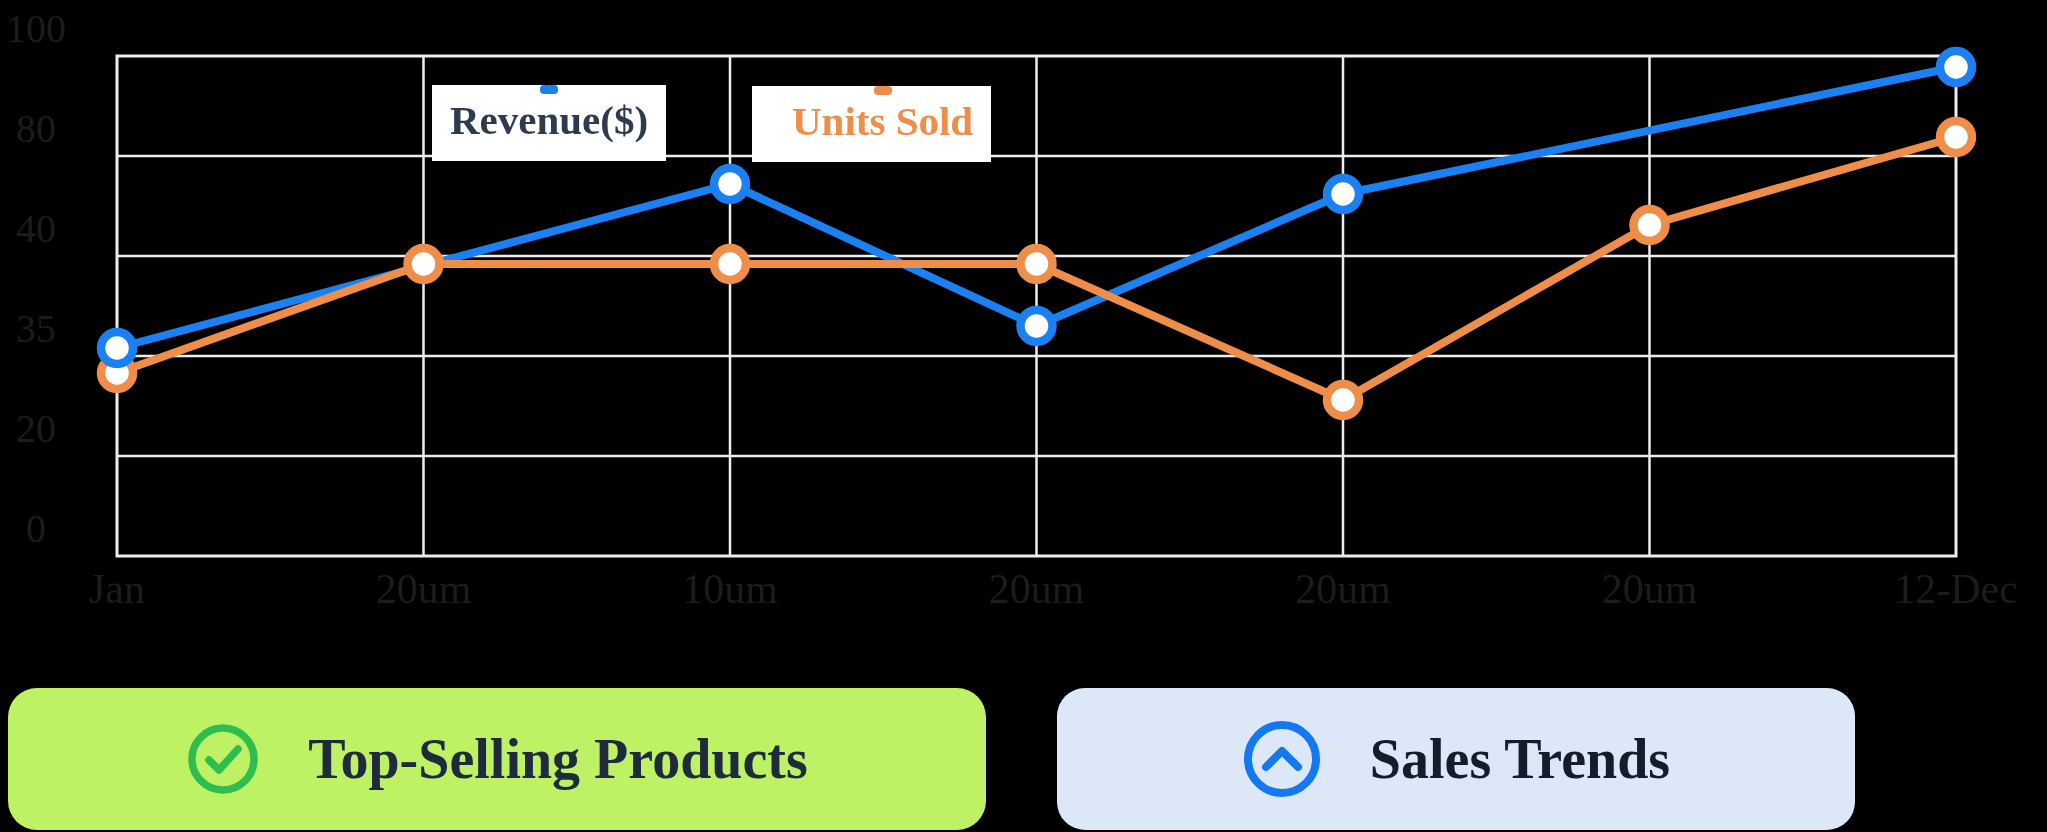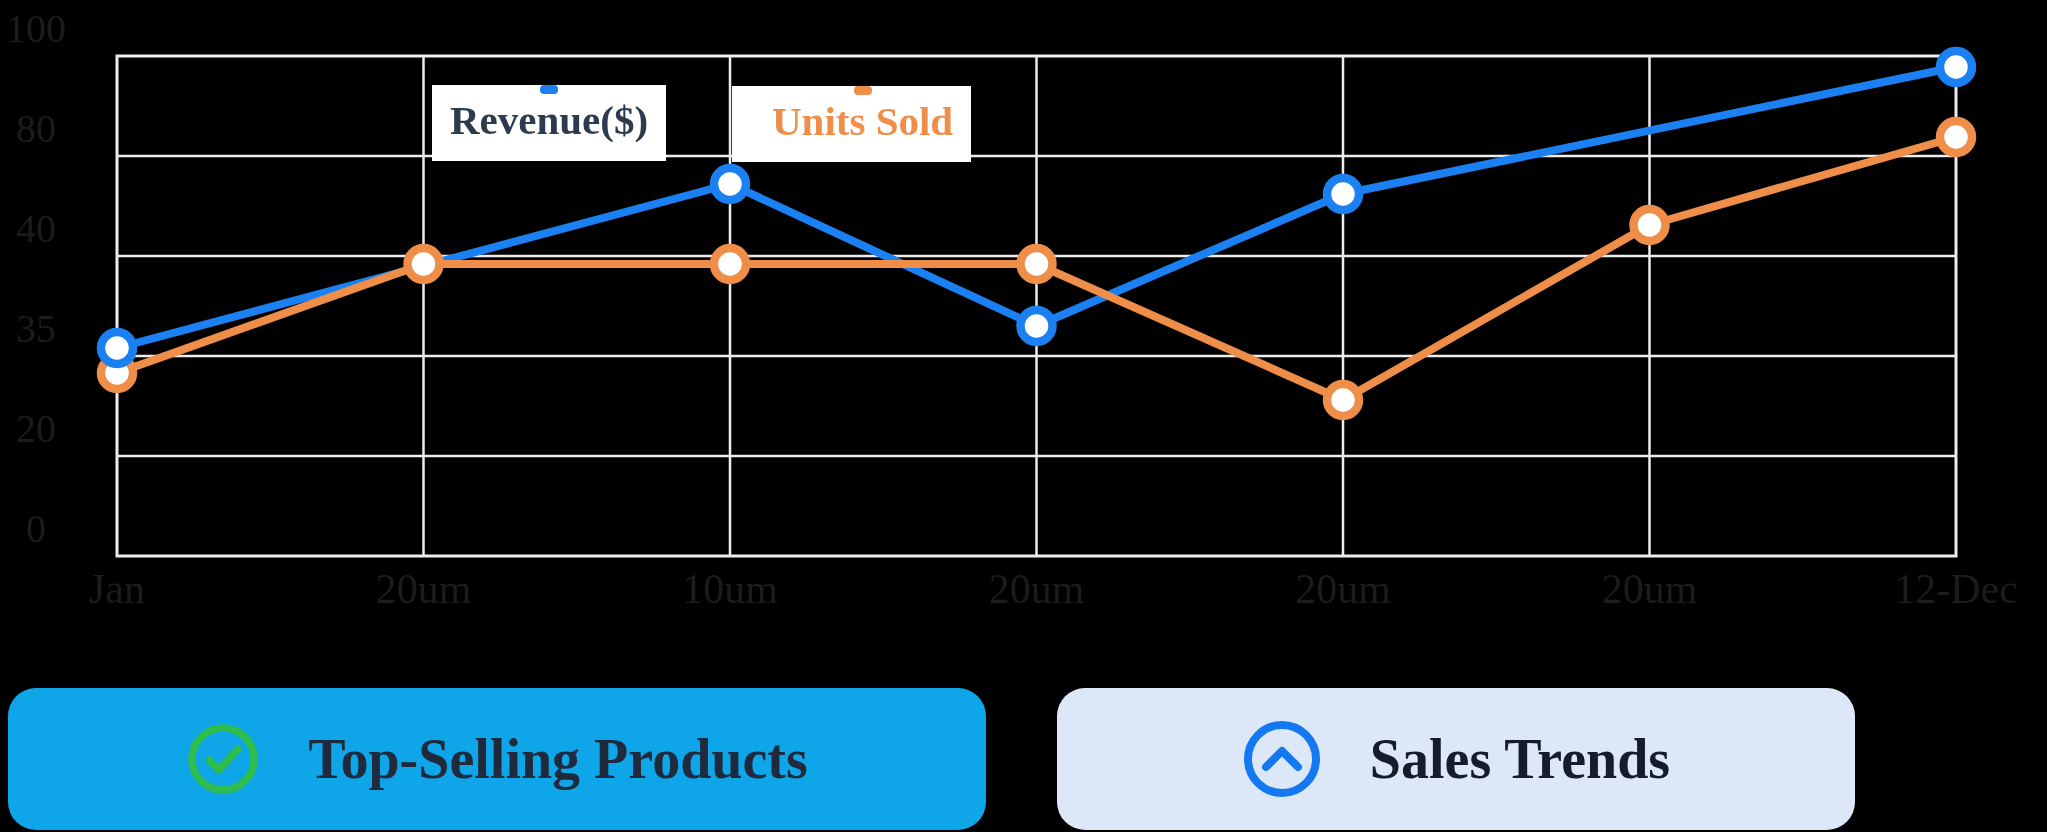--- a/index.html
+++ b/index.html
@@ -8,21 +8,21 @@
     font-family:Liberation Serif, serif; overflow:hidden;
   }
   svg.chart { position:absolute; left:0; top:0; }
   .legend-chip {
     position:absolute; display:inline-flex; align-items:center;
     background:#fff; height:76px; padding:0 18px; gap:2px;
     font-size:41px; font-weight:600; white-space:nowrap;flex-direction:column;
   }
   .legend-dash { width:18px; height:9px; border-radius:4px; flex:0 0 auto; }
   .chip-revenue { left:432px; top:85px; }
-  .chip-units  { left:732px; top:86px;padding-left:40px; }
+  .chip-units  { left:752px; top:86px;padding-left:40px; }
   .action-btn {
     position:absolute; top:688px; height:142px; border-radius:28px;
     display:flex; align-items:center; justify-content:center; gap:48px;
     font-size:56px; font-weight:700; cursor:pointer; white-space:nowrap;
   }
   .btn-left  { left:8px;    width:978px; }
   .btn-right { left:1057px; width:798px; }
   .btn-icon { flex:0 0 auto; display:block; }
 </style>
 </head>
@@ -73,21 +73,21 @@
   <div class="legend-chip chip-revenue">
     <span class="legend-dash" id="dash-revenue" style="background: rgb(27, 128, 242);"></span>
     <span id="legend-revenue-label" style="color: rgb(46, 59, 78);">Revenue($)</span>
   </div>
 
   <div class="legend-chip chip-units">
     <span class="legend-dash" id="dash-units" style="background: rgb(239, 142, 73);"></span>
     <span id="legend-units-label" style="color: rgb(239, 142, 73);">Units Sold</span>
   </div>
 
-  <div class="action-btn btn-left" id="btn-left" style="background: #0ea5e9; color: rgb(31, 43, 60);">
+  <div class="action-btn btn-left" id="btn-left" style="background: #bef264; color: rgb(31, 43, 60); border-radius: 29px;">
     <svg class="btn-icon" width="74" height="74" viewBox="0 0 74 74">
       <circle cx="37" cy="37" r="31" fill="none" stroke-width="7.5" stroke="#2ebd4e"></circle>
       <path d="M 23 38 L 33 48 L 52 27" fill="none" stroke-width="7.5" stroke-linecap="round" stroke-linejoin="round" stroke="#2ebd4e"></path>
     </svg>
     <span>Top-Selling Products</span>
   </div>
 
   <div class="action-btn btn-right" id="btn-right" style="background: rgb(220, 232, 248); color: rgb(21, 29, 43);">
     <svg class="btn-icon" width="80" height="80" viewBox="0 0 80 80">
       <circle cx="40" cy="40" r="34" fill="none" stroke-width="8" stroke="#1478f0"></circle>

